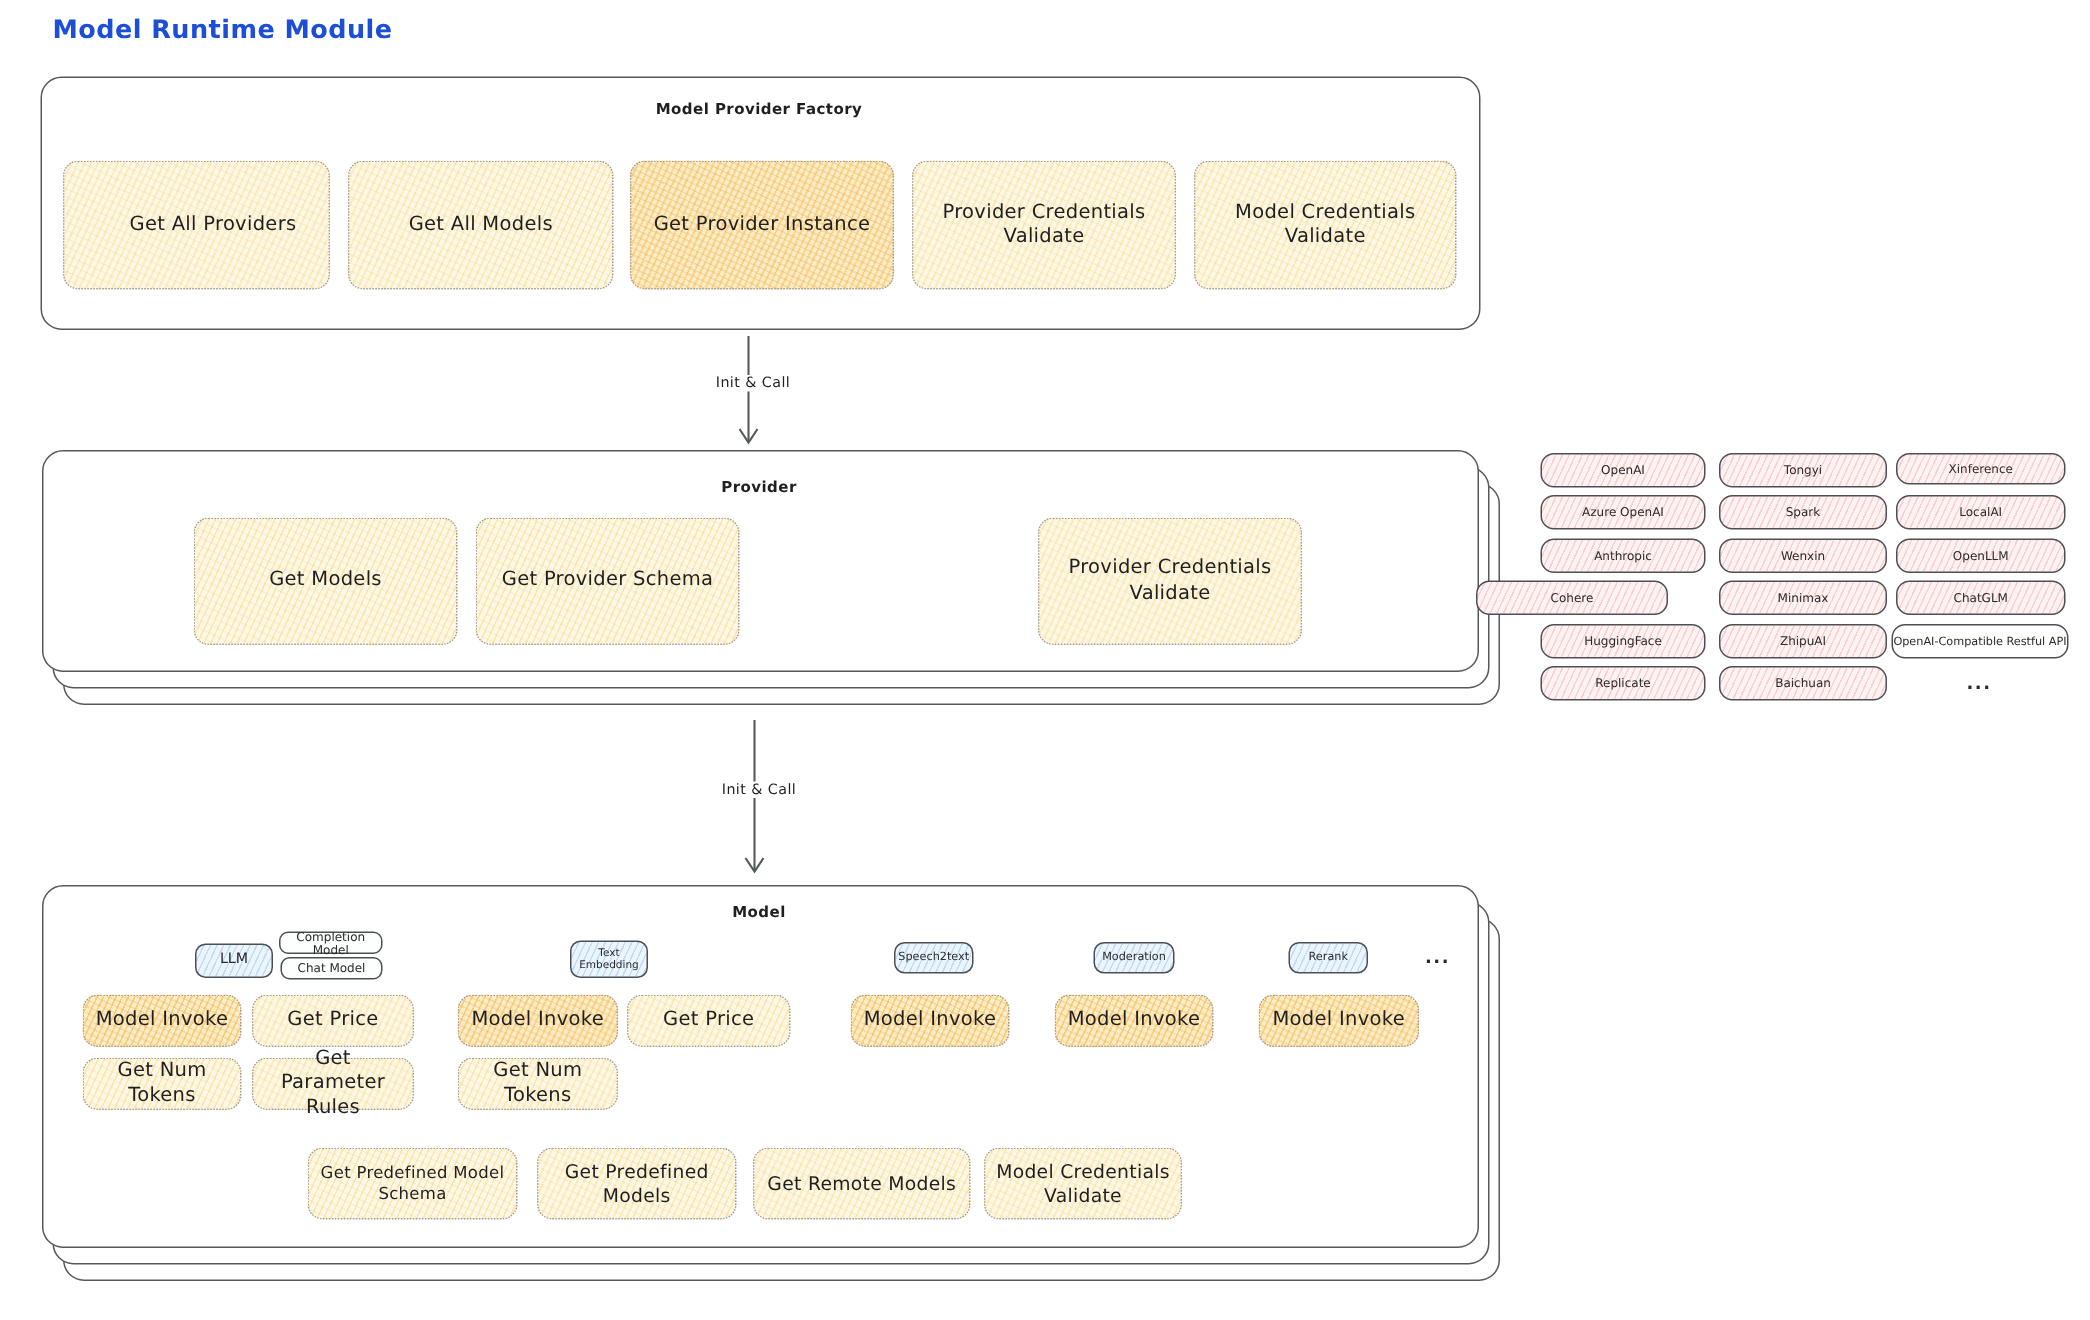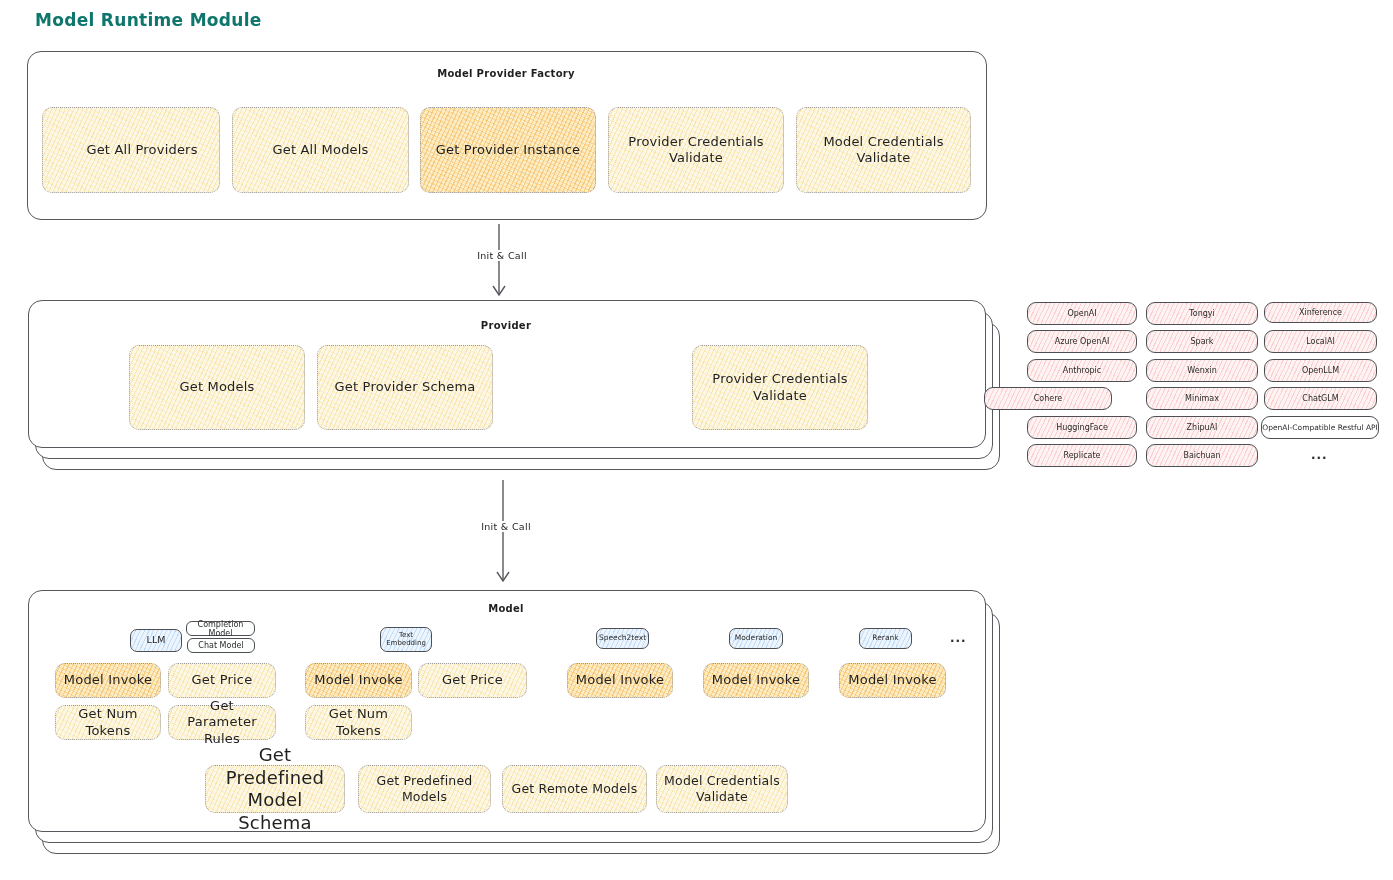--- a/index.html
+++ b/index.html
@@ -2,21 +2,21 @@
 <html><head>
 <meta charset="utf-8">
 <style>
   html,body{margin:0;padding:0;background:#fff;}
   .canvas{
     position:relative;width:1393px;height:880px;background:#ffffff;
     font-family:"DejaVu Sans",sans-serif;color:#2a2a2a;overflow:hidden;
   }
   .diagram-title{
     position:absolute;left:35px;top:10px;font-size:17px;font-weight:700;
-    letter-spacing:.3px;color:#0f766e;
+    letter-spacing:.3px;color:#1d4ed8;
   }
   .bigbox{
     position:absolute;background:#fff;border:1.5px solid #55585c;border-radius:14px;
   }
   .layer{
     position:absolute;background:#fff;border:1.5px solid #55585c;border-radius:14px;
   }
   .boxtitle{
     position:absolute;text-align:center;font-size:10px;font-weight:600;
     letter-spacing:.3px;color:#1f1f1f;
@@ -144,18 +144,18 @@
   <div class="btn btn-o" style="left:305px;top:663px;width:107px;height:35px;">Model Invoke</div>
   <div class="btn btn-y" style="left:418px;top:663px;width:109px;height:35px;">Get Price</div>
   <div class="btn btn-o" style="left:567px;top:663px;width:106px;height:35px;">Model Invoke</div>
   <div class="btn btn-o" style="left:703px;top:663px;width:106px;height:35px;">Model Invoke</div>
   <div class="btn btn-o" style="left:839px;top:663px;width:107px;height:35px;">Model Invoke</div>
 
   <div class="btn btn-y" style="left:55px;top:705px;width:106px;height:35px;">Get Num Tokens</div>
   <div class="btn btn-y" style="left:168px;top:705px;width:108px;height:35px;">Get Parameter Rules</div>
   <div class="btn btn-y" style="left:305px;top:705px;width:107px;height:35px;">Get Num Tokens</div>
 
-  <div class="btn btn-y" style="left:205px;top:765px;width:140px;height:48px;font-size:18px;">Get Predefined Model Schema</div>
+  <div class="btn btn-y" style="left:205px;top:765px;width:140px;height:48px;font-size:11px;">Get Predefined Model Schema</div>
   <div class="btn btn-y" style="left:358px;top:765px;width:133px;height:48px;font-size:12.5px;">Get Predefined Models</div>
   <div class="btn btn-y" style="left:502px;top:765px;width:145px;height:48px;font-size:12.5px;">Get Remote Models</div>
   <div class="btn btn-y" style="left:656px;top:765px;width:132px;height:48px;font-size:12.5px;">Model Credentials Validate</div>
 
 </div>
 
 </body></html>

